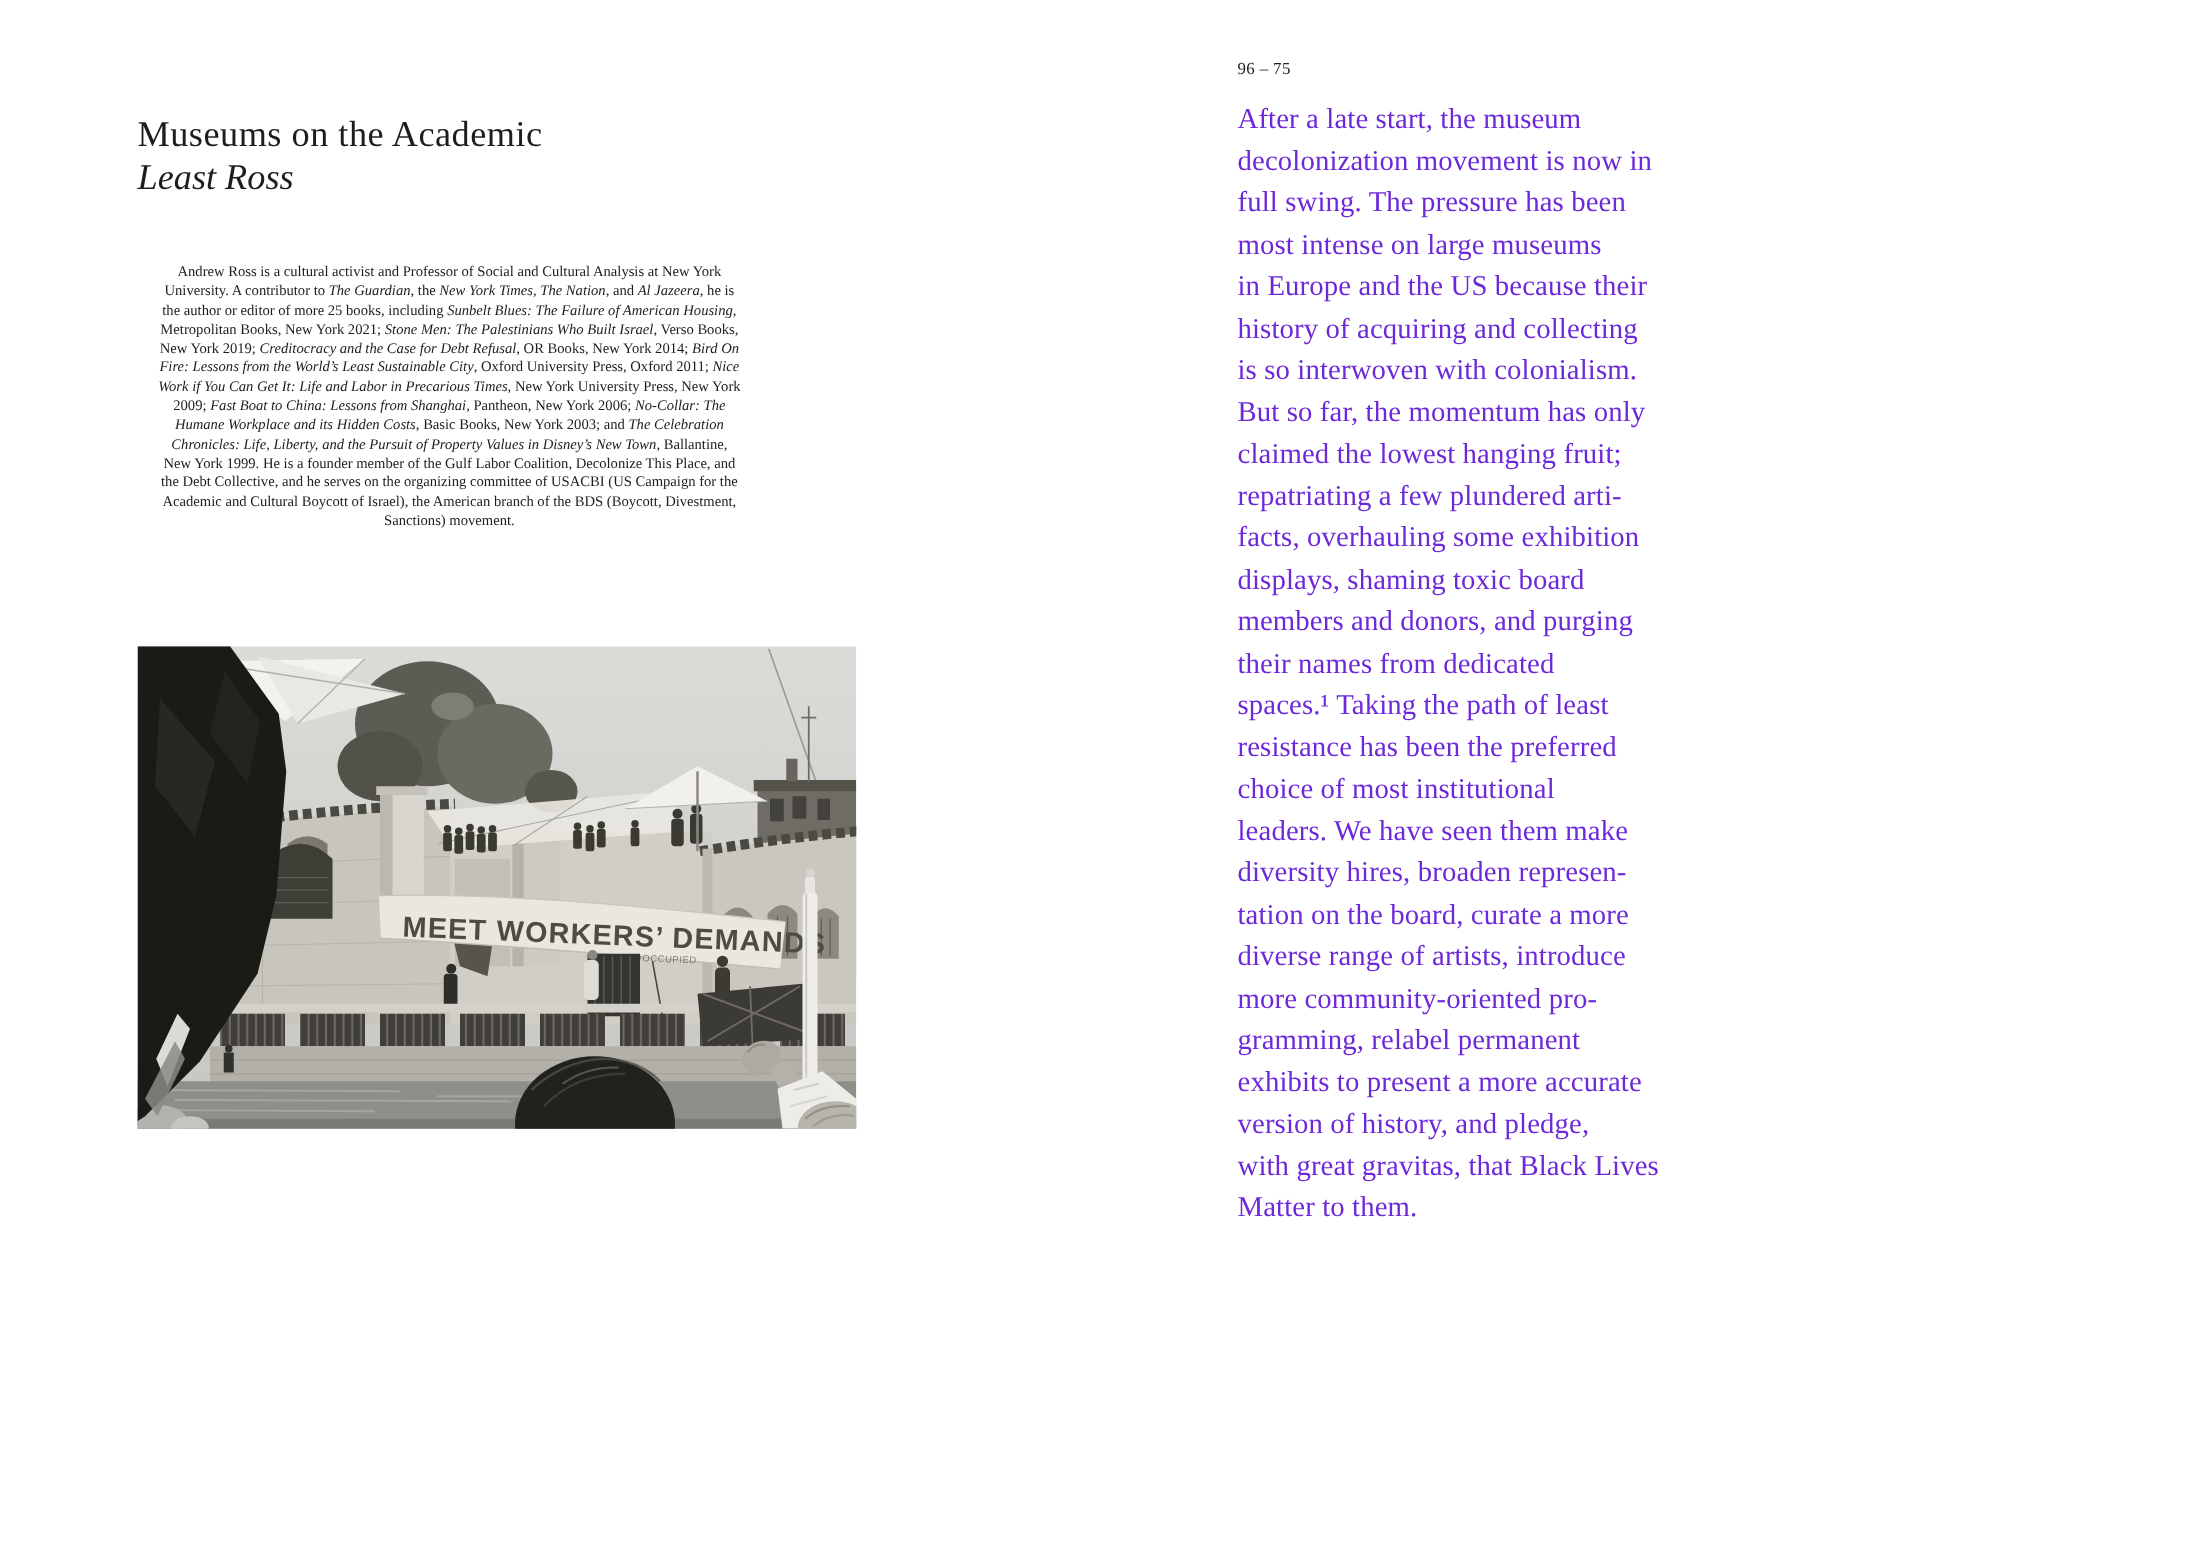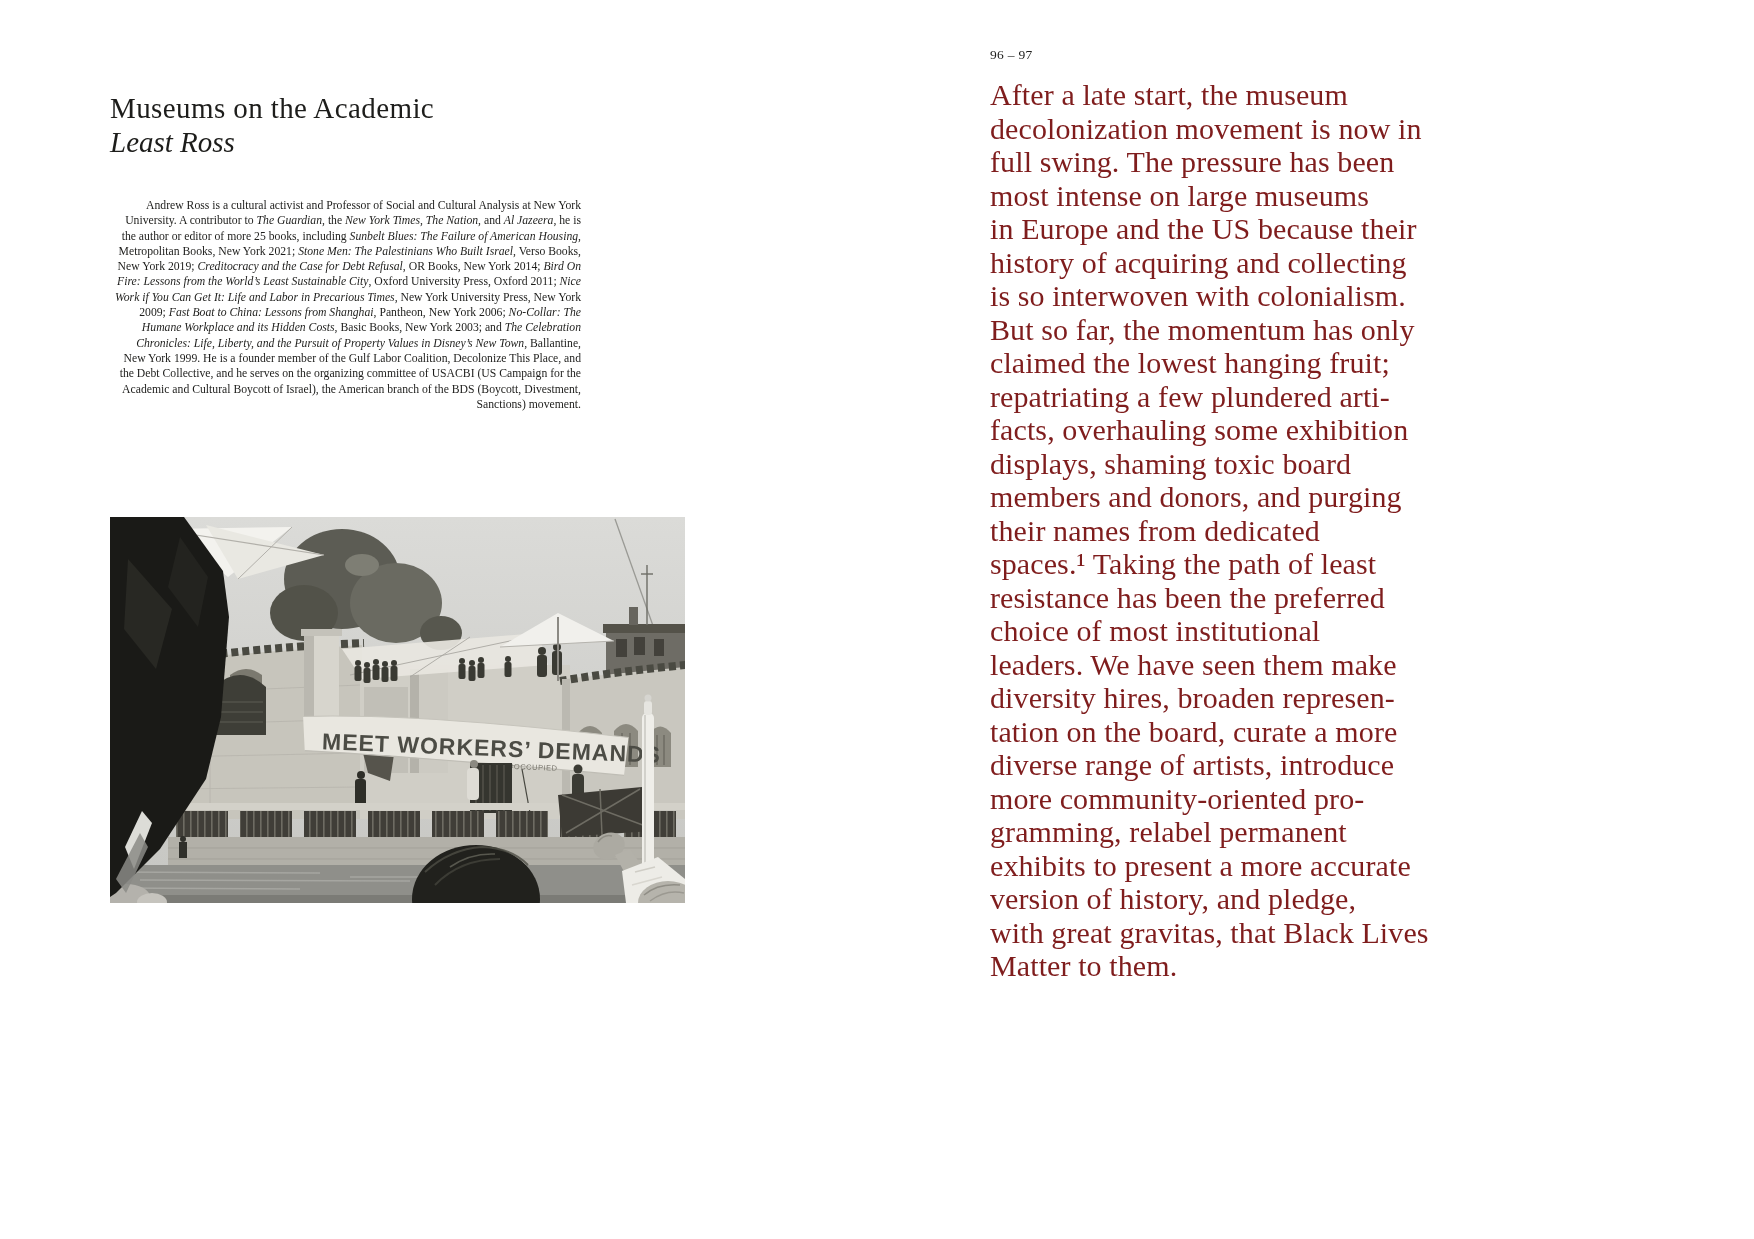--- a/index.html
+++ b/index.html
@@ -10,40 +10,40 @@
   .page { position:absolute; inset:0; }
   .title {
     position:absolute; left:110px; top:92px; margin:0;
     font-size:29px; line-height:33px; font-weight:400; letter-spacing:.4px;
   }
   .author {
     position:absolute; left:110px; top:126px; margin:0;
     font-size:29px; line-height:33px; font-weight:400; font-style:italic;
   }
   .bio {
-    position:absolute; left:110px; top:194px; width:467px; margin:4px;
-    font-size:11.7px; line-height:15.3px; text-align:right;
+    position:absolute; left:110px; top:194px; width:467px; margin:16px;
+    font-size:11.7px; line-height:15.3px; text-align:center;
   }
   .bio i { font-style:italic; }
   .photo {
     position:absolute; left:110px; top:517px; width:575px; height:386px; margin:0;
   }
   .photo svg { display:block; width:100%; height:100%; }
   .caption {
     position:absolute; left:110px; top:1106px; width:580px; margin:0;
     font-size:11.4px; line-height:15px;
   }
   .folio {
     position:absolute; left:990px; top:47px;
     font-size:13.5px; letter-spacing:.3px;
   }
   .essay {
     position:absolute; left:990px; top:78px; width:565px;
-    font-size:30px; line-height:33.5px; letter-spacing:.1px;
-    white-space:pre-line; color:#7f1d1d;
+    font-size:23px; line-height:33.5px; letter-spacing:.1px;
+    white-space:pre-line; color:#6d28d9;
   }
 </style>
 </head>
 <body>
 
 <div class="spread">
 
   <section class="page">
     <h1 class="title">Museums on the Academic</h1>
     <h2 class="author">Least Ross</h2>
@@ -268,21 +268,21 @@
           <path d="M70 20 L98 60 L88 110 L58 70 Z" fill="#23231f"></path>
           <path d="M15 330 L32 294 L42 306 L24 352 Z" fill="#dcdcd7"></path>
           <path d="M6 362 L30 316 L38 330 L16 376 Z" fill="#8b8b86" opacity="0.85"></path>
         </g>
       </svg>
     </figure>
 
   </section>
 
   <section class="page">
-    <div class="folio">96 – 97</div>
+    <div class="folio">96 – 75</div>
     <div class="essay">After a late start, the museum
 decolonization movement is now in
 full swing. The pressure has been
 most intense on large museums
 in Europe and the US because their
 history of acquiring and collecting
 is so interwoven with colonialism.
 But so far, the momentum has only
 claimed the lowest hanging fruit;
 repatriating a few plundered arti-

